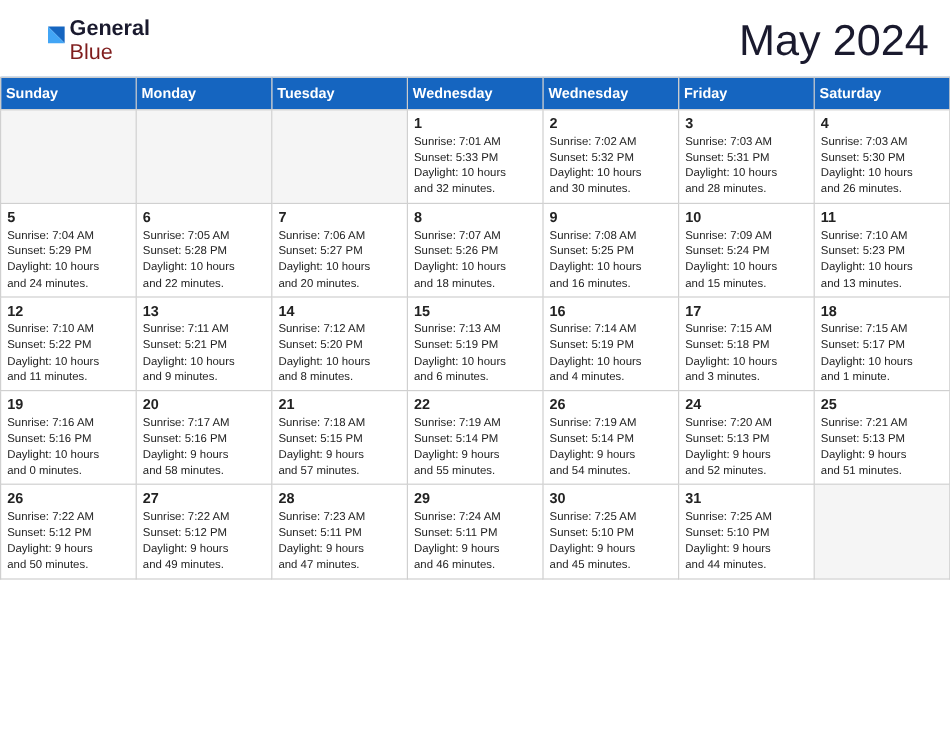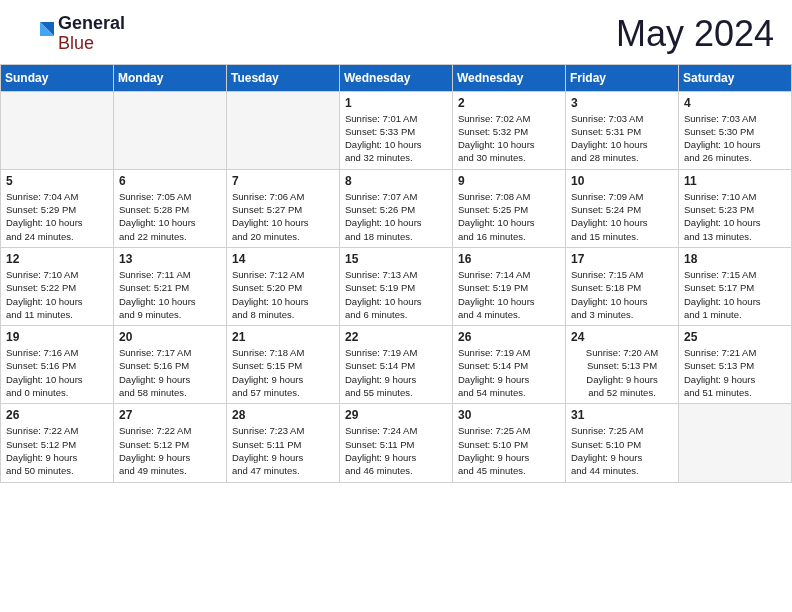--- a/index.html
+++ b/index.html
@@ -298,21 +298,21 @@
           </td>
           <td>
             <span class="day-number">26</span>
             <div class="day-info" style="white-space: pre-line;">Sunrise: 7:19 AM
 Sunset: 5:14 PM
 Daylight: 9 hours
 and 54 minutes.</div>
           </td>
           <td>
             <span class="day-number">24</span>
-            <div class="day-info" style="white-space: pre-line; text-align: center;">Sunrise: 7:20 AM
+            <div class="day-info" style="white-space: pre-line;">Sunrise: 7:20 AM
 Sunset: 5:13 PM
 Daylight: 9 hours
 and 52 minutes.</div>
           </td>
           <td>
             <span class="day-number">25</span>
             <div class="day-info" style="white-space: pre-line;">Sunrise: 7:21 AM
 Sunset: 5:13 PM
 Daylight: 9 hours
 and 51 minutes.</div>

